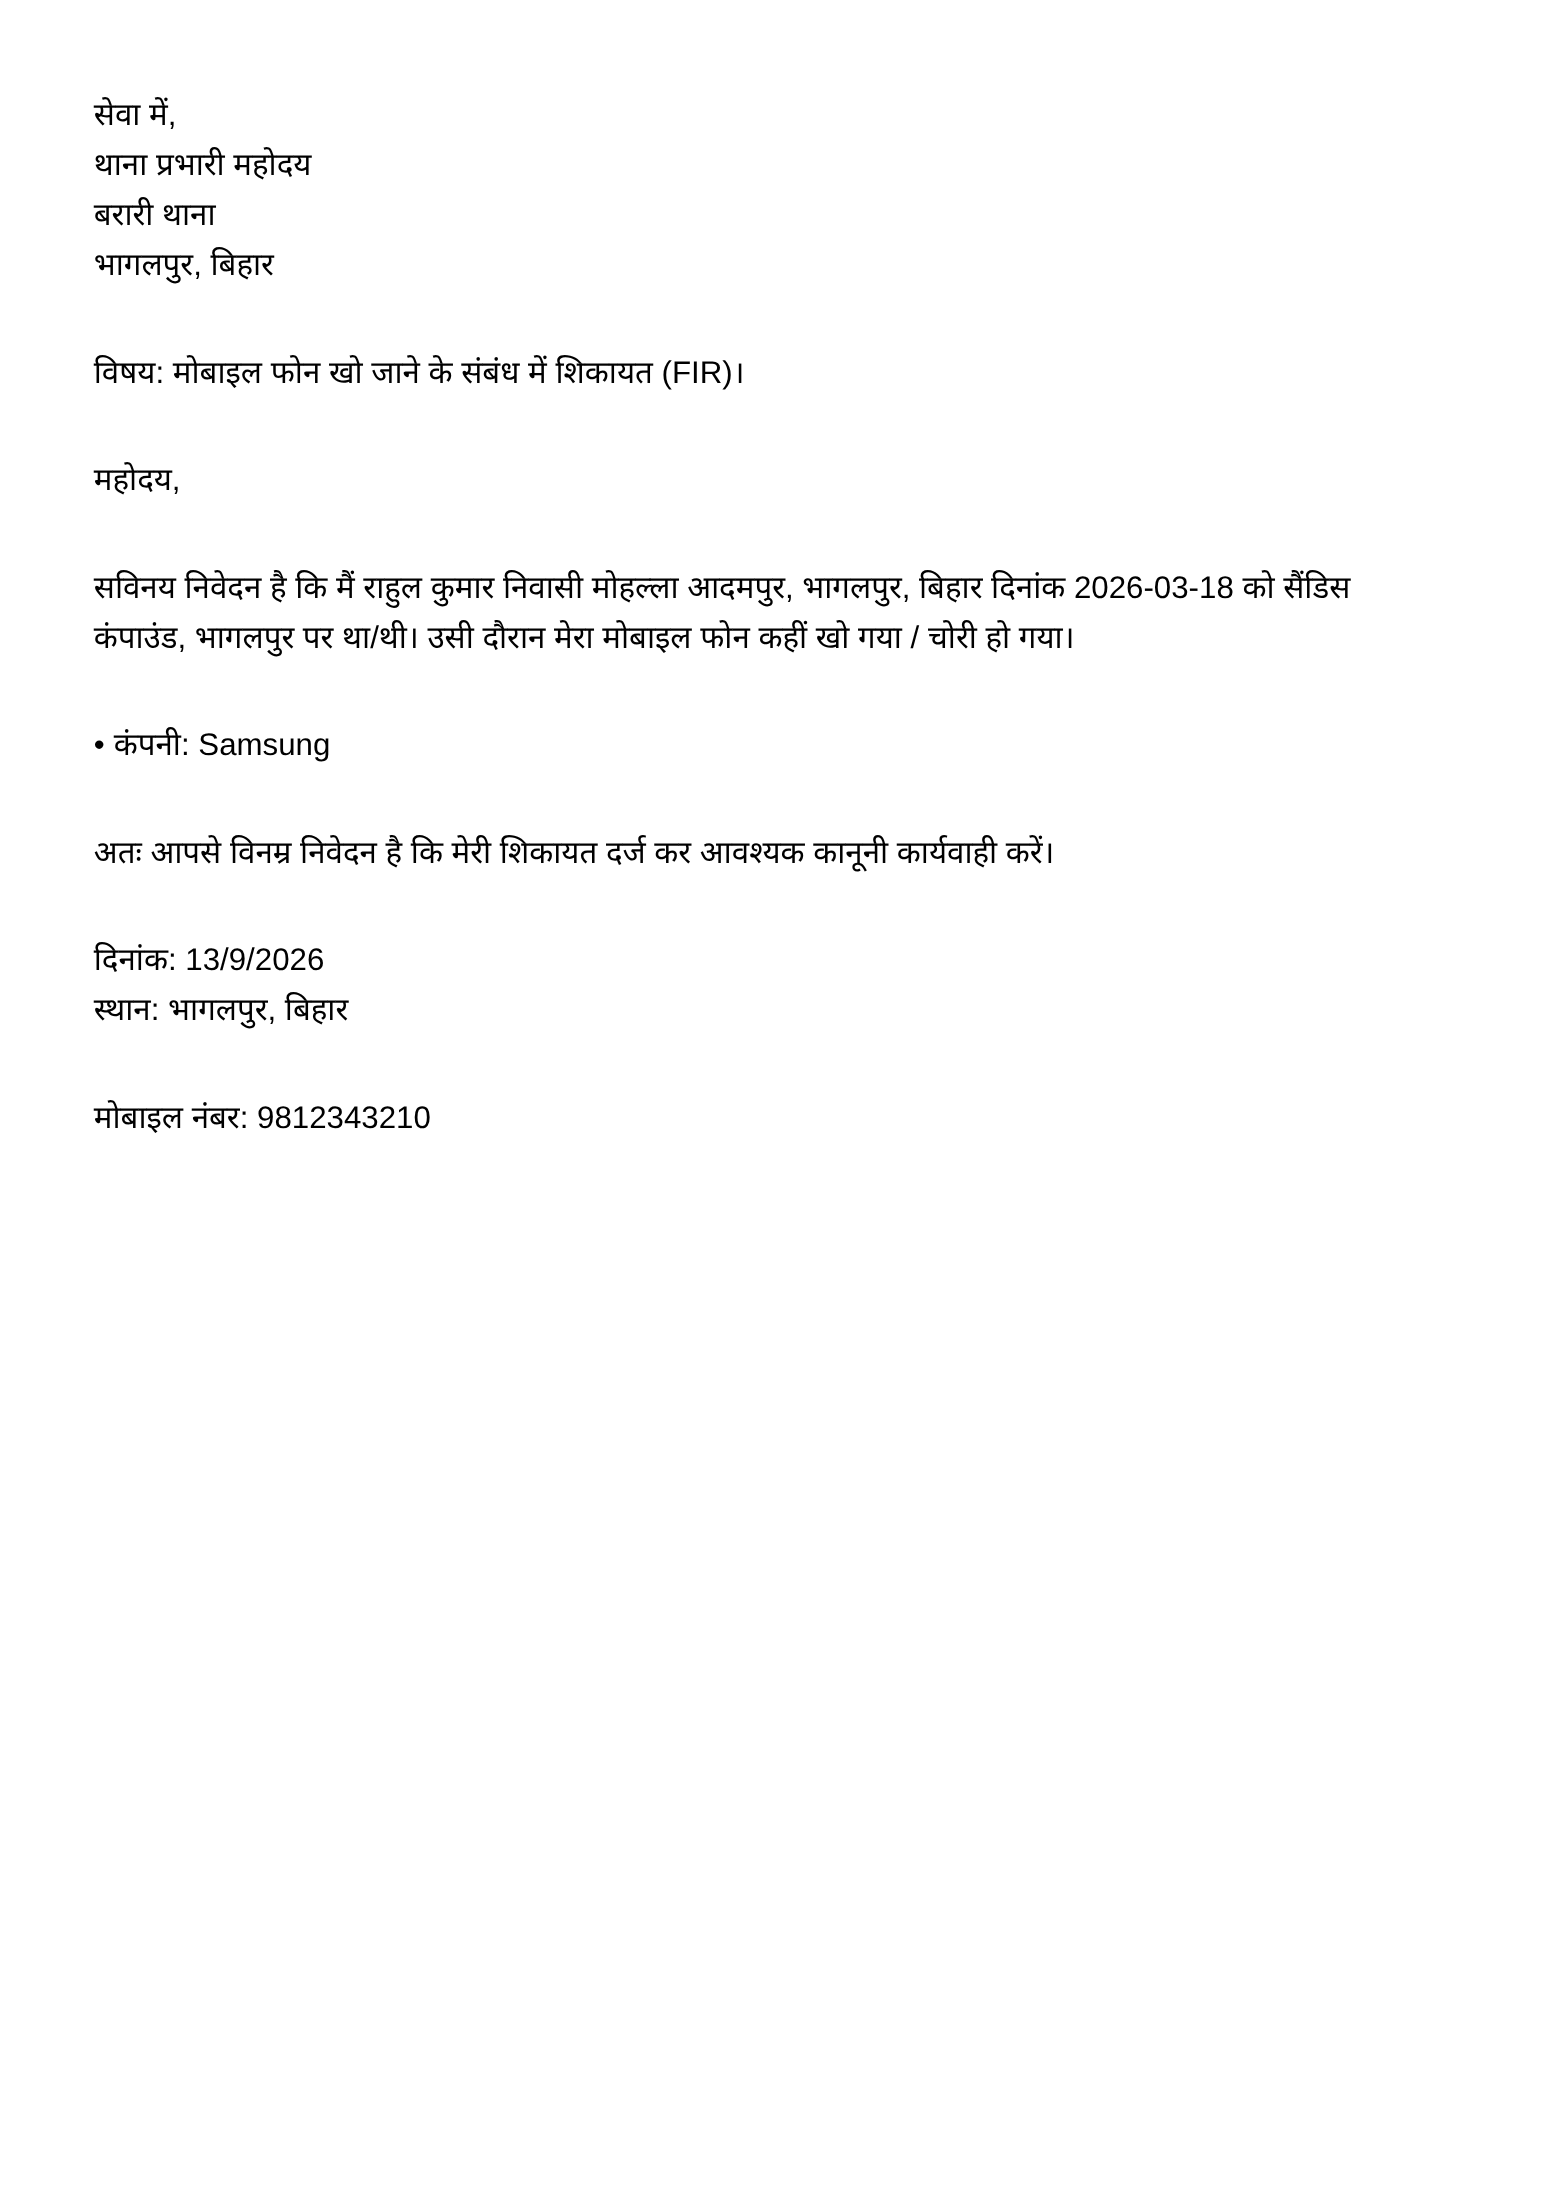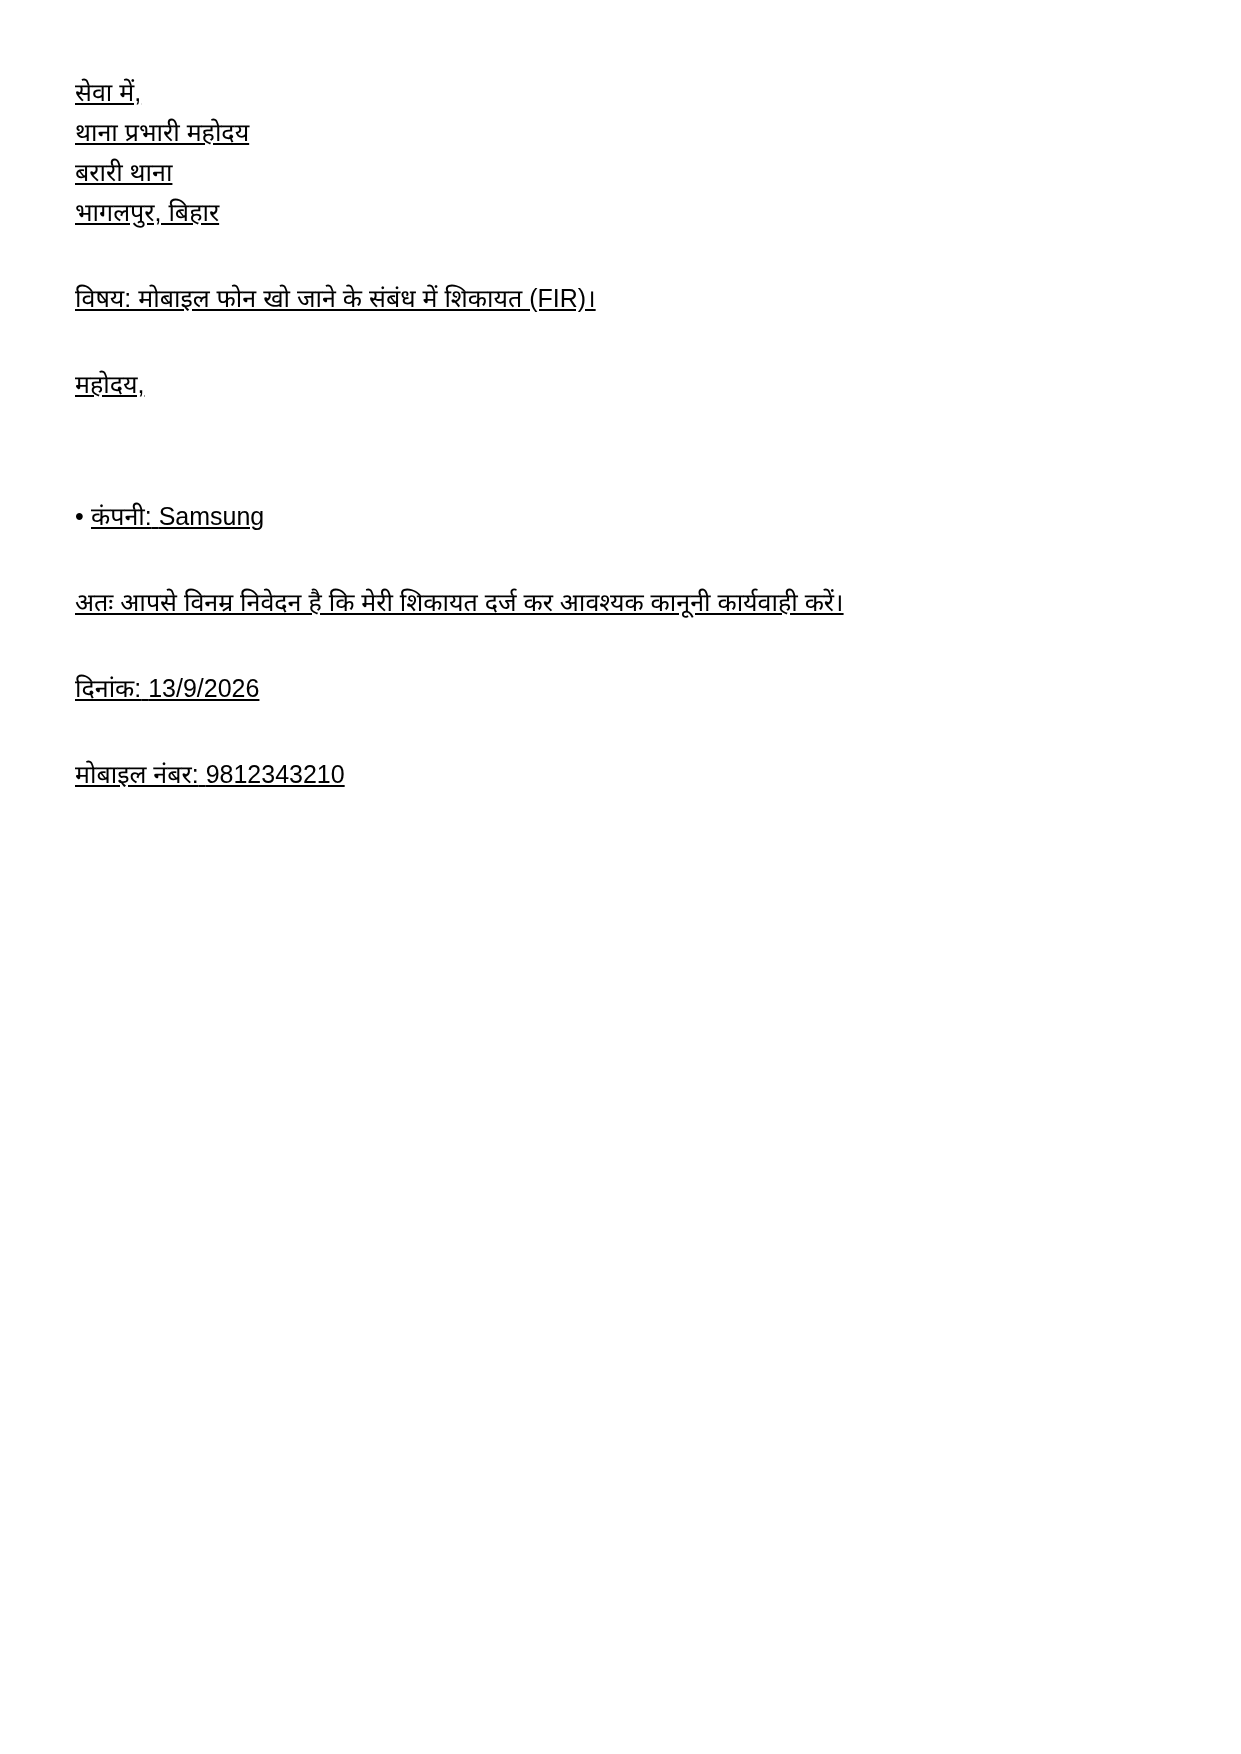--- a/index.html
+++ b/index.html
@@ -14,21 +14,20 @@
       overflow: hidden;
       color: #000000;
       font-family: "Liberation Sans", "DejaVu Sans", sans-serif;
       font-size: 25px;
     }
     .page {
       position: absolute;
       left: 75px;
       top: 72px;
       width: 1095px;
-      text-decoration: underline;
     }
     .line {
       height: 40px;
       line-height: 40px;
       white-space: nowrap;
     }
     .gap {
       height: 46px;
     }
     .bullet {
@@ -59,39 +58,46 @@
   <div class="gap"></div>
 
   <div class="line">विषय: मोबाइल फोन खो जाने के संबंध में शिकायत (FIR)।</div>
 
   <div class="gap"></div>
 
   <div class="line">महोदय,</div>
 
   <div class="gap"></div>
 
+  <div>
+    <div class="line">सविनय निवेदन है कि मैं राहुल कुमार निवासी मोहल्ला आदमपुर, भागलपुर, बिहार दिनांक 2026-03-18 को सैंडिस</div>
+    <div class="line">कंपाउंड, भागलपुर पर था/थी। उसी दौरान मेरा मोबाइल फोन कहीं खो गया / चोरी हो गया।</div>
+  </div>
 
   <div class="gap"></div>
 
   <div>
     <div class="line">
       <span class="bullet">•</span><span>कंपनी:</span> <span>Samsung</span>
     </div>
   </div>
 
   <div class="gap"></div>
 
   <div class="line">अतः आपसे विनम्र निवेदन है कि मेरी शिकायत दर्ज कर आवश्यक कानूनी कार्यवाही करें।</div>
 
   <div class="gap"></div>
 
   <div>
     <div class="line">
       <span>दिनांक:</span> <span>13/9/2026</span>
     </div>
+    <div class="line">
+      <span>स्थान:</span> <span>भागलपुर, बिहार</span>
+    </div>
   </div>
 
   <div class="gap"></div>
 
   <div>
     <div class="line">
       <span>मोबाइल नंबर:</span> <span>9812343210</span>
     </div>
   </div>
 

